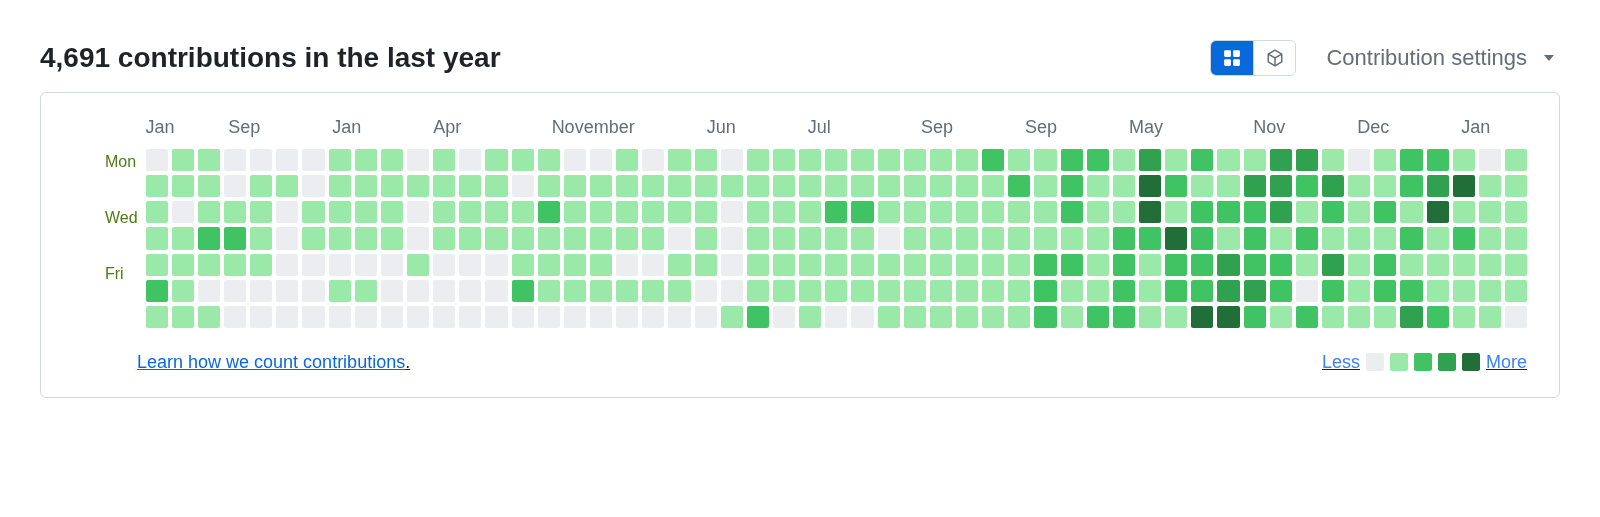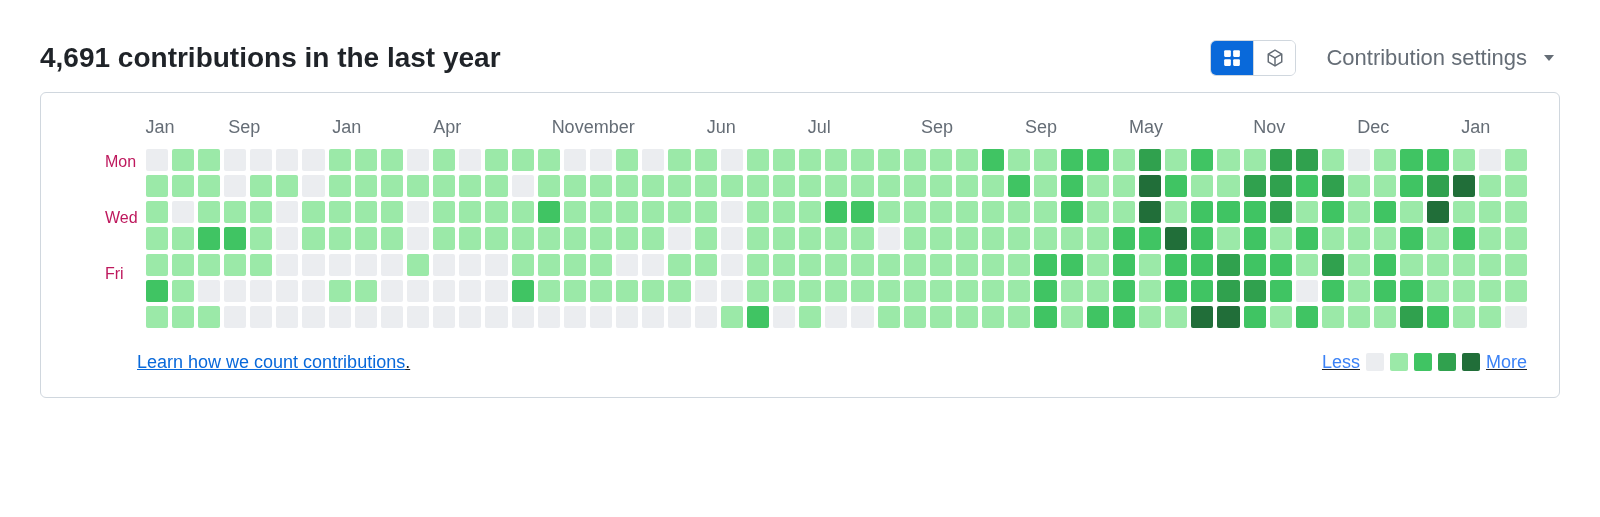--- a/index.html
+++ b/index.html
@@ -65,21 +65,21 @@
   }
   .calendar-wrap {
     display: flex;
     padding-left: 32px;
   }
   .day-labels {
     display: flex;
     flex-direction: column;
     margin-right: 8px;
     font-size: 16px;
-    color: #be185d;
+    color: #4d7c0f;
     justify-content: space-between;
     height: 166px;
     padding-top: 36px;
   }
   .day-labels span { height: 18px; }
   .grid-area { flex: 1; }
   .month-labels {
     display: grid;
     grid-template-columns: repeat(53, 1fr);
     gap: 17px;

